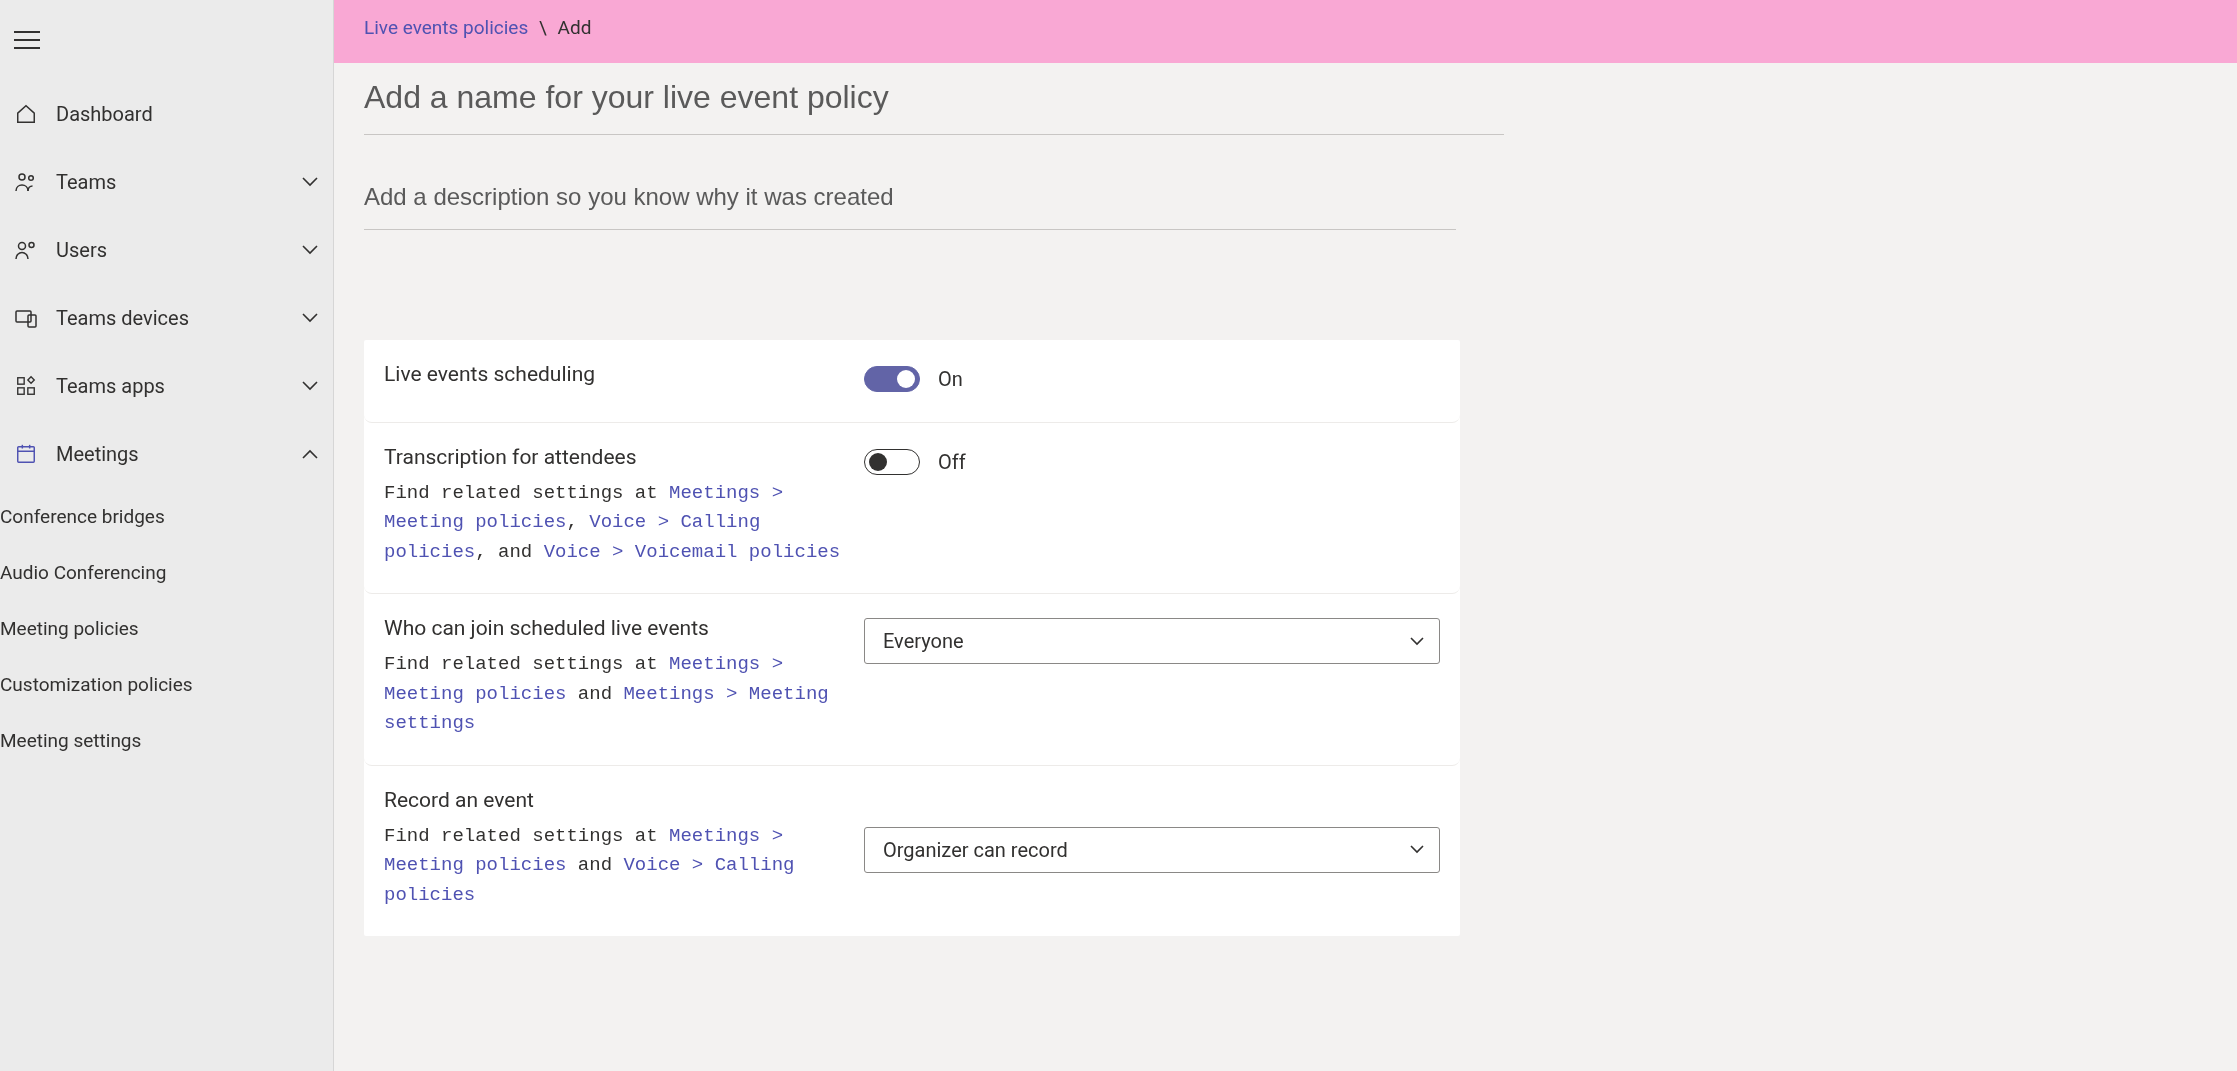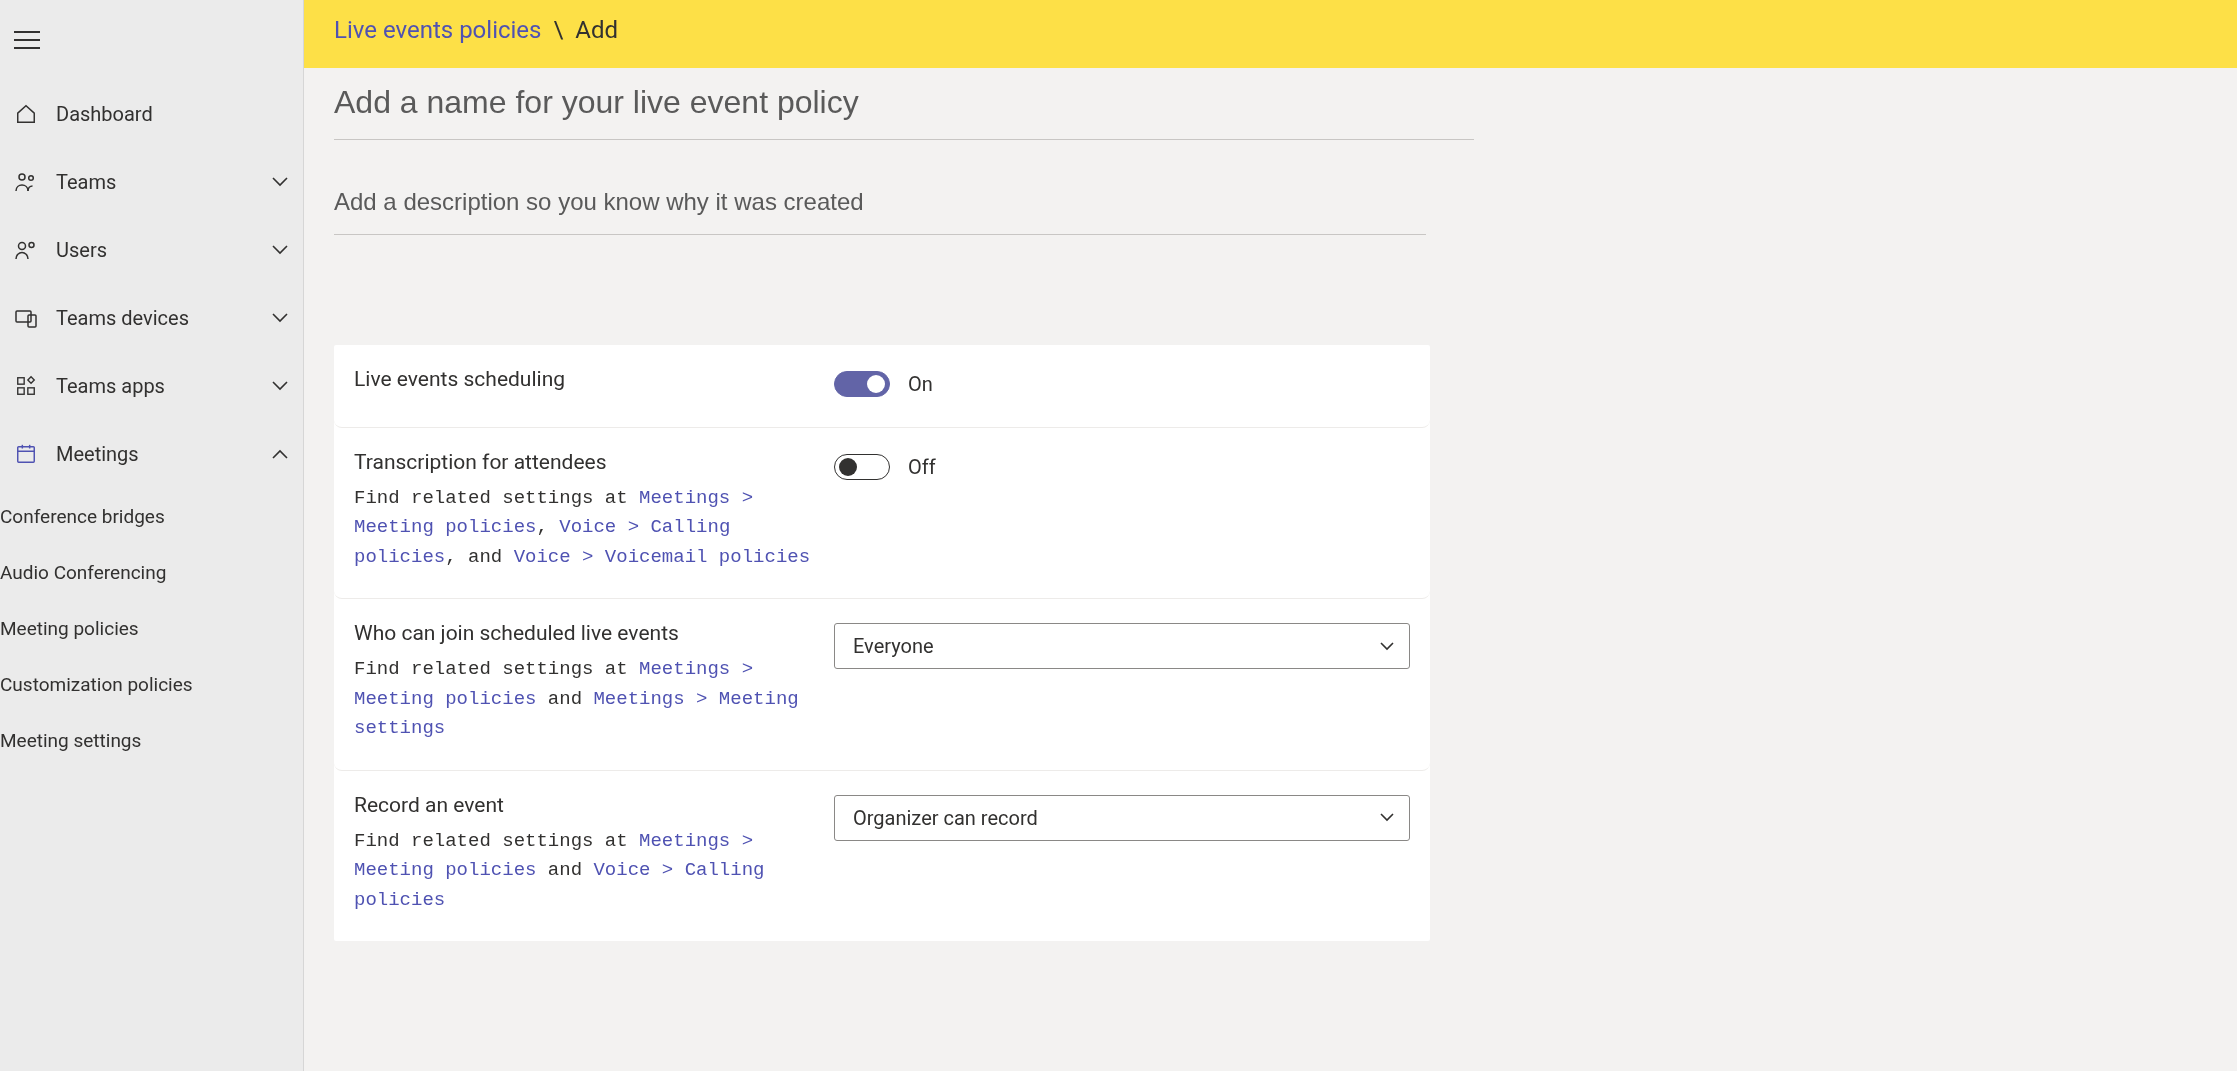--- a/index.html
+++ b/index.html
@@ -8,21 +8,21 @@
     background: #f3f2f1;
     color: #323130;
     width: 2237px;
     height: 1071px;
     overflow: hidden;
     display: flex;
   }
 
   
   .sidebar {
-    width: 304px;
+    width: 334px;
     height: 100%;
     background: #ebebeb;
     border-right: 1px solid #d6d6d6;
     padding-top: 12px;
     flex-shrink: 0;
   }
   .hamburger {
     padding: 18px 14px 30px 14px;
   }
   .hamburger svg { display:block; }
@@ -67,23 +67,23 @@
 
   
   .main {
     flex: 1;
     display: flex;
     flex-direction: column;
     height:100%;
     overflow:hidden;
   }
   .breadcrumb-bar {
-    background: #fde047;
+    background: #f9a8d4;
     padding: 16px 30px 24px 30px;
-    font-size: 24px;
+    font-size: 19px;
   }
   .breadcrumb-link { color: #4f52b2; cursor:pointer; }
   .breadcrumb-sep { color: #323130; padding: 0 6px;}
   .breadcrumb-current { color: #323130; }
 
   .content {
     flex:1;
     padding: 6px 30px 30px 30px;
     overflow:auto;
   }
@@ -120,21 +120,21 @@
     border-radius: 2px;
   }
   .setting-row {
     display:flex;
     padding: 22px 20px 26px 20px;
     border-bottom: 1px solid #edebe9;
     align-items: flex-start;
     gap: 20px;
     border-radius: 8px;
   }
-  .setting-row:last-child { border-bottom:none; }
+  .setting-row:last-child { border-bottom:none;align-items:center; }
   .setting-left {
     width: 460px;
     flex-shrink:0;
   }
   .setting-title {
     font-size: 21px;
     color:#323130;
     margin-bottom: 10px;
   }
   .setting-help {

